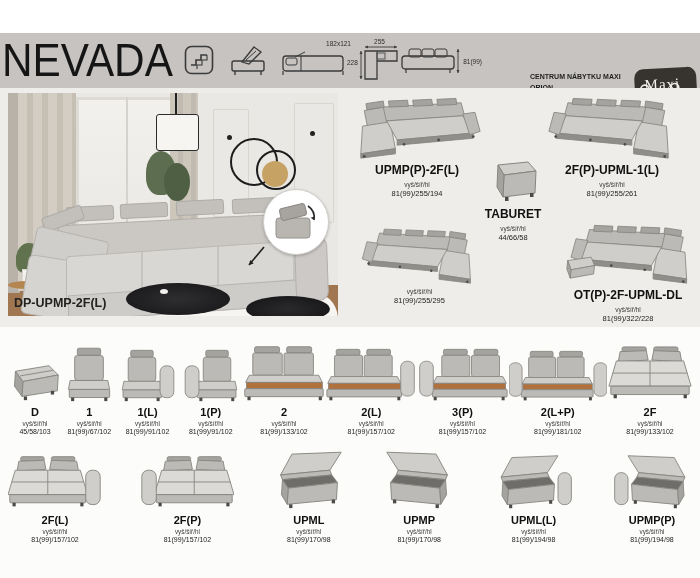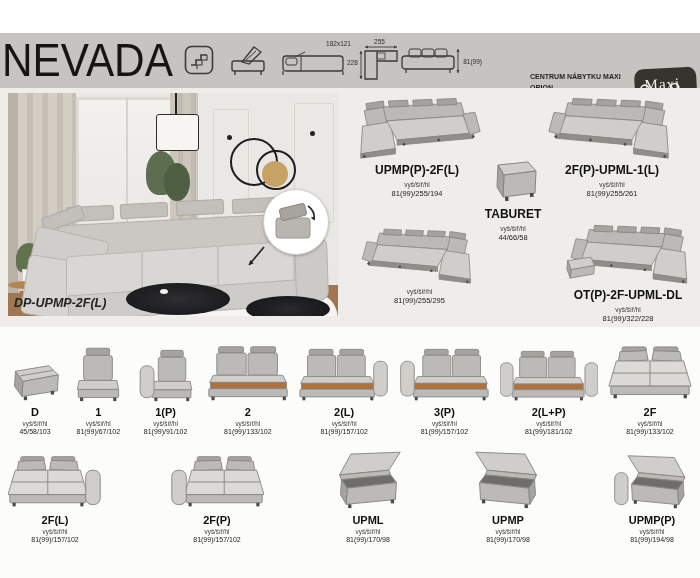--- a/index.html
+++ b/index.html
@@ -17,21 +17,21 @@
   .contact b{font-weight:bold;margin-right:2px;}
   .logo{position:absolute;left:635px;top:35px;width:62px;height:48px;background:#37342f;border-radius:9px;
         transform:rotate(-3deg);overflow:hidden;}
   .logo svg{position:absolute;left:2px;top:4px;}
   .logo .l1{position:absolute;left:10px;top:8px;font-family:"Liberation Serif",serif;font-size:15px;
             color:#f6f4f0;letter-spacing:1px;}
   .logo .l2{position:absolute;right:4px;top:24px;font-size:10px;font-weight:bold;color:#f6f4f0;letter-spacing:1.5px;}
   
   .mid{position:absolute;left:0;top:88px;width:700px;height:239px;background:#efede9;}
   
-  .photo{position:absolute;left:8px;top:93px;width:330px;height:223px;margin:0;overflow:hidden;background:#eae8e4;font-style:italic;}
+  .photo{position:absolute;left:8px;top:93px;width:330px;height:223px;margin:0;overflow:hidden;background:#eae8e4;}
   .ph{position:absolute;}
   .caption{position:absolute;left:6px;bottom:6px;font-size:12.5px;font-weight:bold;color:#23221f;}
   
   .cfg{position:absolute;text-align:center;}
   .cfg-img{display:flex;align-items:flex-end;justify-content:center;}
   .cfg-name{font-size:12px;font-weight:bold;color:#111;margin-top:4px;white-space:nowrap;}
   .cfg-dl{font-size:6.5px;color:#3a3a3a;margin-top:4px;}
   .cfg-dims{font-size:7.5px;color:#222;margin-top:1px;white-space:nowrap;}
   
   .bot{position:absolute;left:0;top:327px;width:700px;height:251px;background:#fcfcfa;}
@@ -330,20 +330,36 @@
             <rect x="46" y="57" width="3.5" height="4" fill="#4c4a48"></rect>
           </svg>
         </div>
        <div class="mname">1</div>
        <div class="mdl">vyš/šíř/hl</div>
        <div class="mdims">81(99)/67/102</div>
      </div>
       <div class="mcell" style="width:62px">
        <div class="mimg">
           <svg viewBox="0 0 72 62" width="100%" height="100%" preserveAspectRatio="xMidYMax meet">
+            <rect x="16" y="2" width="26" height="8" rx="2" fill="#a5a3a0" stroke="#87857f" stroke-width="1"></rect>
+            <rect x="13" y="10" width="32" height="28" rx="3" fill="#bcbab7" stroke="#87857f" stroke-width="1"></rect>
+            <polygon points="8,38 50,38 52,48 6,48" fill="#d0cecb" stroke="#87857f" stroke-width="1"></polygon>
+            <rect x="7" y="48" width="45" height="9" rx="1" fill="#bcbab7" stroke="#87857f" stroke-width="1"></rect>
+            <rect x="9" y="57" width="3.5" height="4" fill="#4c4a48"></rect>
+            <rect x="46" y="57" width="3.5" height="4" fill="#4c4a48"></rect>
+            <rect x="50" y="20" width="16" height="37" rx="7" fill="#d0cecb" stroke="#87857f" stroke-width="1"></rect>
+          </svg>
+        </div>
+       <div class="mname">1(L)</div>
+       <div class="mdl">vyš/šíř/hl</div>
+       <div class="mdims">81(99)/91/102</div>
+     </div>
+      <div class="mcell" style="width:62px">
+       <div class="mimg">
+          <svg viewBox="0 0 72 62" width="100%" height="100%" preserveAspectRatio="xMidYMax meet">
             <g transform="translate(72,0) scale(-1,1)">
               <rect x="16" y="2" width="26" height="8" rx="2" fill="#a5a3a0" stroke="#87857f" stroke-width="1"></rect>
               <rect x="13" y="10" width="32" height="28" rx="3" fill="#bcbab7" stroke="#87857f" stroke-width="1"></rect>
               <polygon points="8,38 50,38 52,48 6,48" fill="#d0cecb" stroke="#87857f" stroke-width="1"></polygon>
               <rect x="7" y="48" width="45" height="9" rx="1" fill="#bcbab7" stroke="#87857f" stroke-width="1"></rect>
               <rect x="9" y="57" width="3.5" height="4" fill="#4c4a48"></rect>
               <rect x="46" y="57" width="3.5" height="4" fill="#4c4a48"></rect>
               <rect x="50" y="20" width="16" height="37" rx="7" fill="#d0cecb" stroke="#87857f" stroke-width="1"></rect>
             </g>
           </svg>
@@ -523,20 +539,37 @@
             </g>
           </svg>
         </div>
        <div class="mname">UPMP</div>
        <div class="mdl">vyš/šíř/hl</div>
        <div class="mdims">81(99)/170/98</div>
      </div>
       <div class="mcell" style="width:80px">
        <div class="mimg">
           <svg viewBox="0 0 90 64" width="100%" height="100%" preserveAspectRatio="xMidYMax meet">
+            <polygon points="20,5 72,3 60,22 8,27" fill="#d0cecb" stroke="#87857f" stroke-width="1"></polygon>
+            <polygon points="8,27 60,22 62,27 10,32" fill="#bcbab7" stroke="#87857f" stroke-width="1"></polygon>
+            <polygon points="10,32 62,27 68,35 16,41" fill="#6f6d6a" stroke="#87857f" stroke-width="1"></polygon>
+            <polygon points="16,41 68,35 67,53 15,58" fill="#bcbab7" stroke="#87857f" stroke-width="1"></polygon>
+            <polygon points="10,32 16,41 15,58 9,48" fill="#a5a3a0" stroke="#87857f" stroke-width="1"></polygon>
+            <rect x="17" y="58" width="3.5" height="4" fill="#4c4a48"></rect>
+            <rect x="62" y="53" width="3.5" height="4" fill="#4c4a48"></rect>
+            <rect x="72" y="22" width="15" height="36" rx="7" fill="#d0cecb" stroke="#87857f" stroke-width="1"></rect>
+          </svg>
+        </div>
+       <div class="mname">UPML(L)</div>
+       <div class="mdl">vyš/šíř/hl</div>
+       <div class="mdims">81(99)/194/98</div>
+     </div>
+      <div class="mcell" style="width:80px">
+       <div class="mimg">
+          <svg viewBox="0 0 90 64" width="100%" height="100%" preserveAspectRatio="xMidYMax meet">
             <g transform="translate(90,0) scale(-1,1)">
               <polygon points="20,5 72,3 60,22 8,27" fill="#d0cecb" stroke="#87857f" stroke-width="1"></polygon>
               <polygon points="8,27 60,22 62,27 10,32" fill="#bcbab7" stroke="#87857f" stroke-width="1"></polygon>
               <polygon points="10,32 62,27 68,35 16,41" fill="#6f6d6a" stroke="#87857f" stroke-width="1"></polygon>
               <polygon points="16,41 68,35 67,53 15,58" fill="#bcbab7" stroke="#87857f" stroke-width="1"></polygon>
               <polygon points="10,32 16,41 15,58 9,48" fill="#a5a3a0" stroke="#87857f" stroke-width="1"></polygon>
               <rect x="17" y="58" width="3.5" height="4" fill="#4c4a48"></rect>
               <rect x="62" y="53" width="3.5" height="4" fill="#4c4a48"></rect>
               <rect x="72" y="22" width="15" height="36" rx="7" fill="#d0cecb" stroke="#87857f" stroke-width="1"></rect>
             </g>

